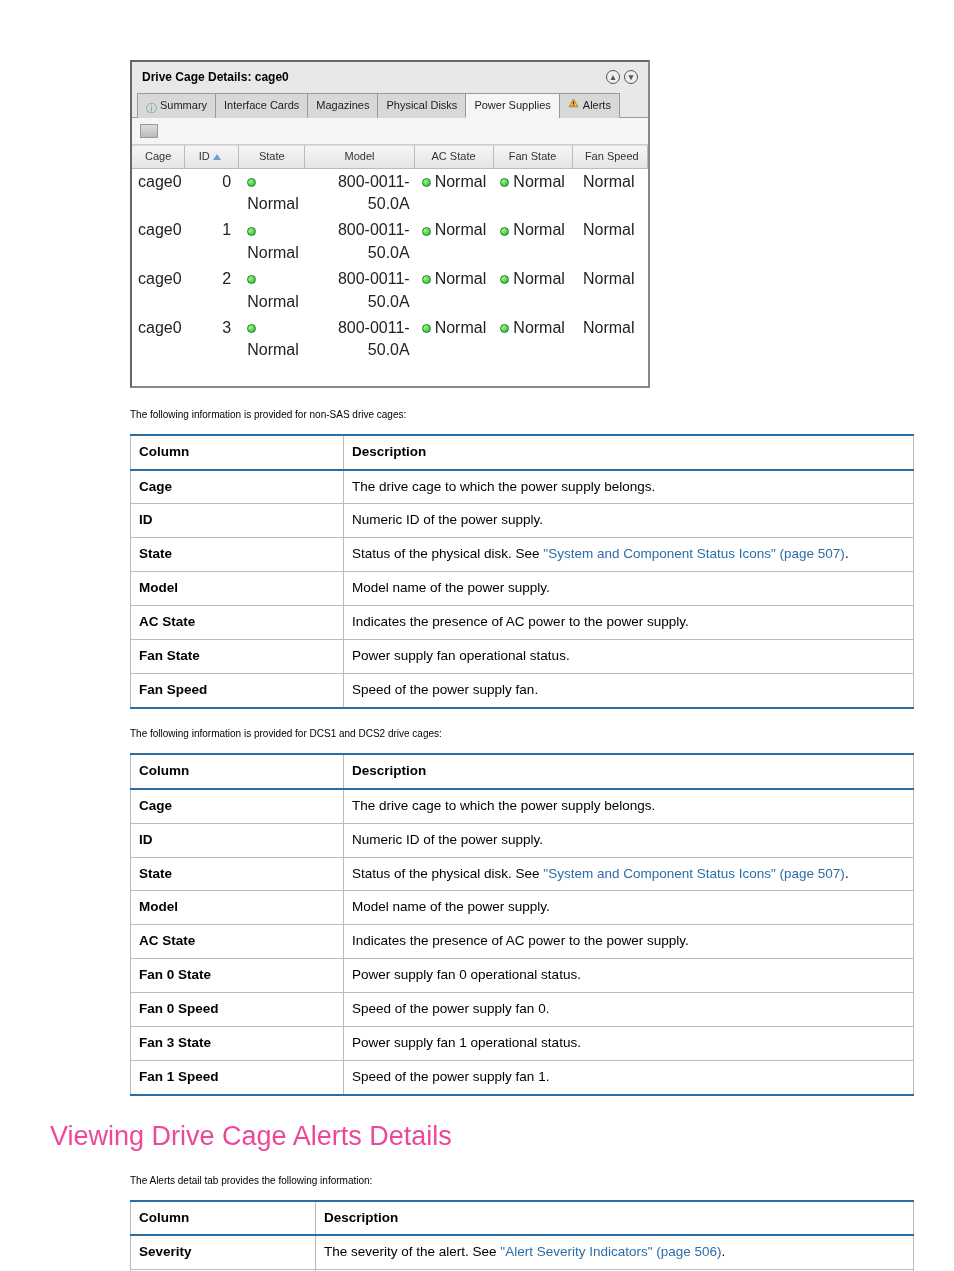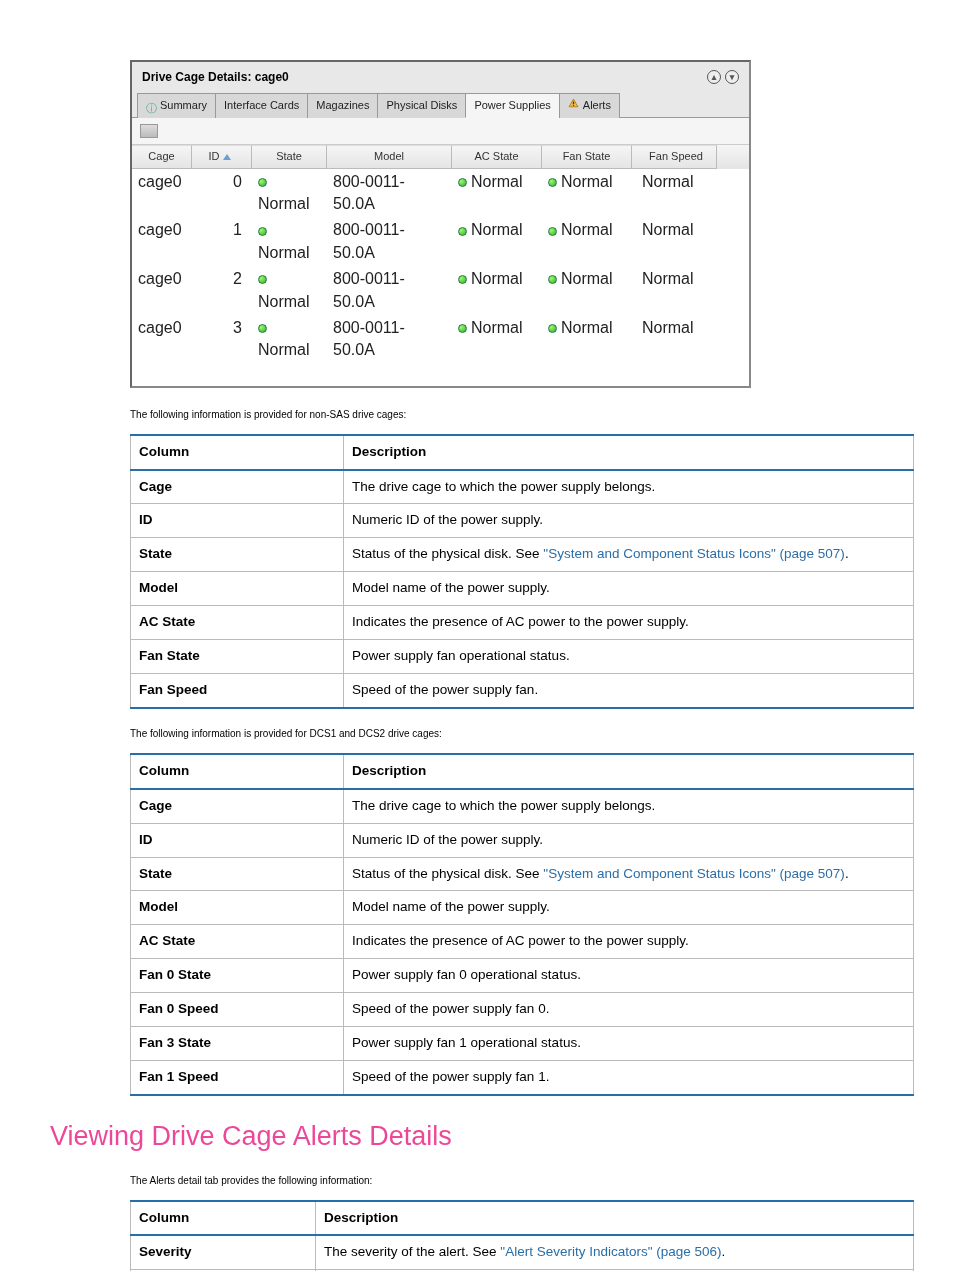--- a/index.html
+++ b/index.html
@@ -10,21 +10,21 @@
     background: #fff;
     color: #000;
     font-size: 13px;
     line-height: 1.4;
   }
   .panel {
     border: 2px solid #888;
     border-top: 2px solid #666;
     border-left: 2px solid #666;
     margin: 60px auto 20px 80px;
-    width: 621px;
+    width: 520px;
     background: #e8e8e8;
   }
   .panel-title {
     font-family: Tahoma, Arial, sans-serif;
     font-size: 12px;
     font-weight: bold;
     color: #000;
     padding: 7px 10px 6px 10px;
     display: flex;
     align-items: center;
@@ -94,21 +94,21 @@
     font-family: Tahoma, Arial, sans-serif;
     font-size:16px;
     color:#222;
   }
   .grid-row .cell {
     padding:2px 6px;
   }
   .c-cage { width:60px; }
   .c-id { width:60px; text-align:right; padding-right:10px !important; }
   .c-state { width:75px; }
-  .c-model { width:125px; text-align:left; }
+  .c-model { width:125px; text-align:right; }
   .c-ac { width:90px; }
   .c-fan { width:90px; }
   .c-speed { width:85px; text-align:left; padding-left:10px !important; }
   .status-dot {
     display:inline-block; width:9px; height:9px; border-radius:50%;
     background: radial-gradient(circle at 30% 30%, #9f6, #3a3);
     border:1px solid #274; margin-right:4px; vertical-align:middle;
   }
   .grid-spacer { height:22px; background:#fff; }
 

